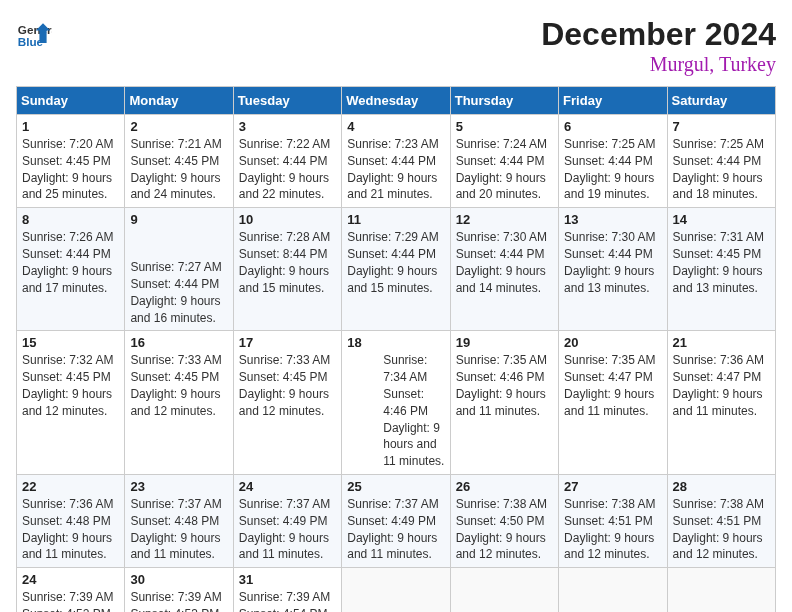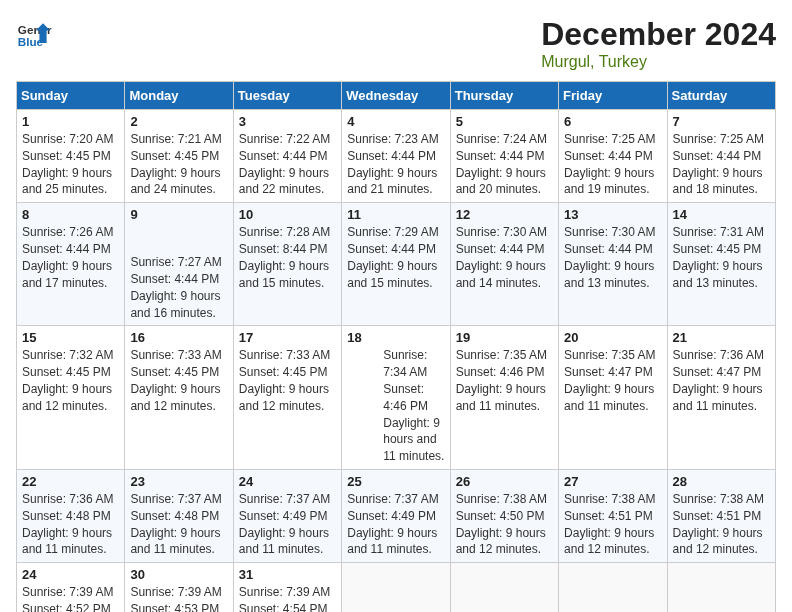--- a/index.html
+++ b/index.html
@@ -19,29 +19,31 @@
     .logo {
       display: flex;
       align-items: center;
       gap: 4px;
     }
     .logo-icon {
       width: 36px;
       height: 36px;
     }
     .title-block {
+      text-align: right;
     }
     .month-title {
       font-size: 32px;
       font-weight: bold;
       color: #222;
     }
     .location {
-      font-size: 16px;
-      color: #4d7c0f;
+      font-size: 20px;
+      color: #a21caf;
+      font-family: Liberation Serif, serif;
     }
     .calendar {
       width: 100%;
       border-collapse: collapse;
       font-size: 11px;
       padding-left: 17px;
     }
     .calendar th {
       background: #1a6bb5;
       color: #fff;

